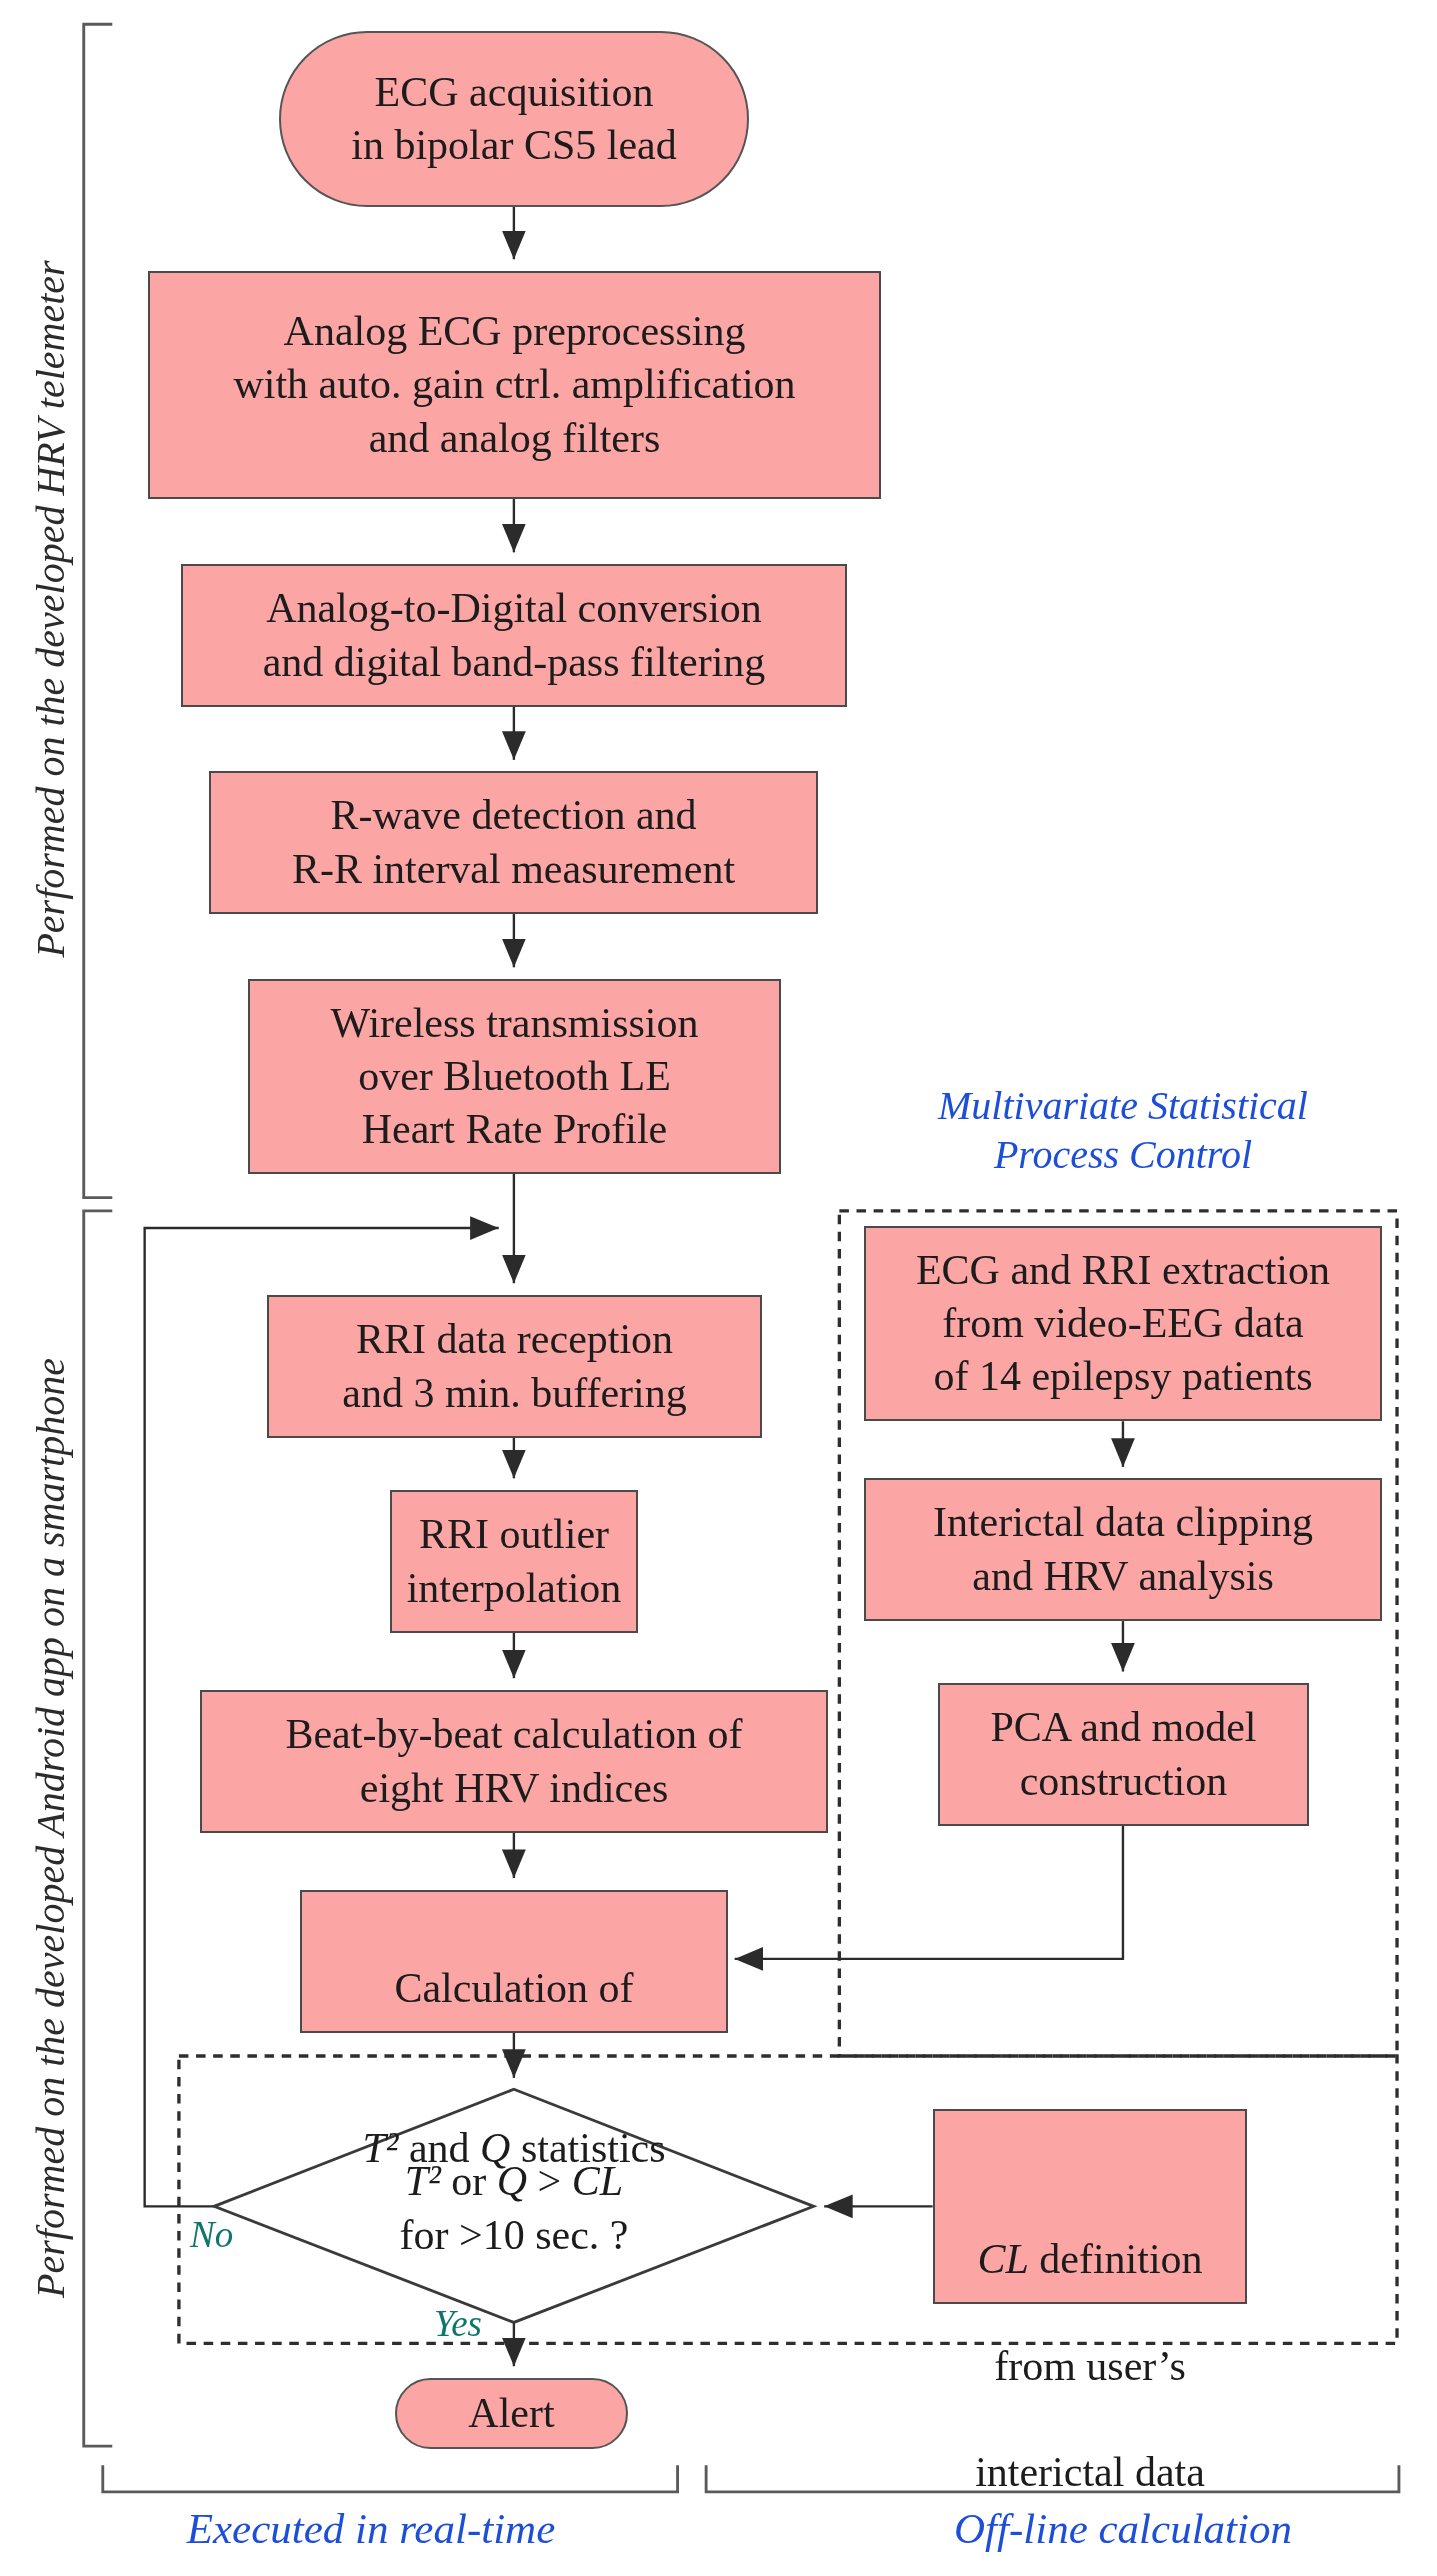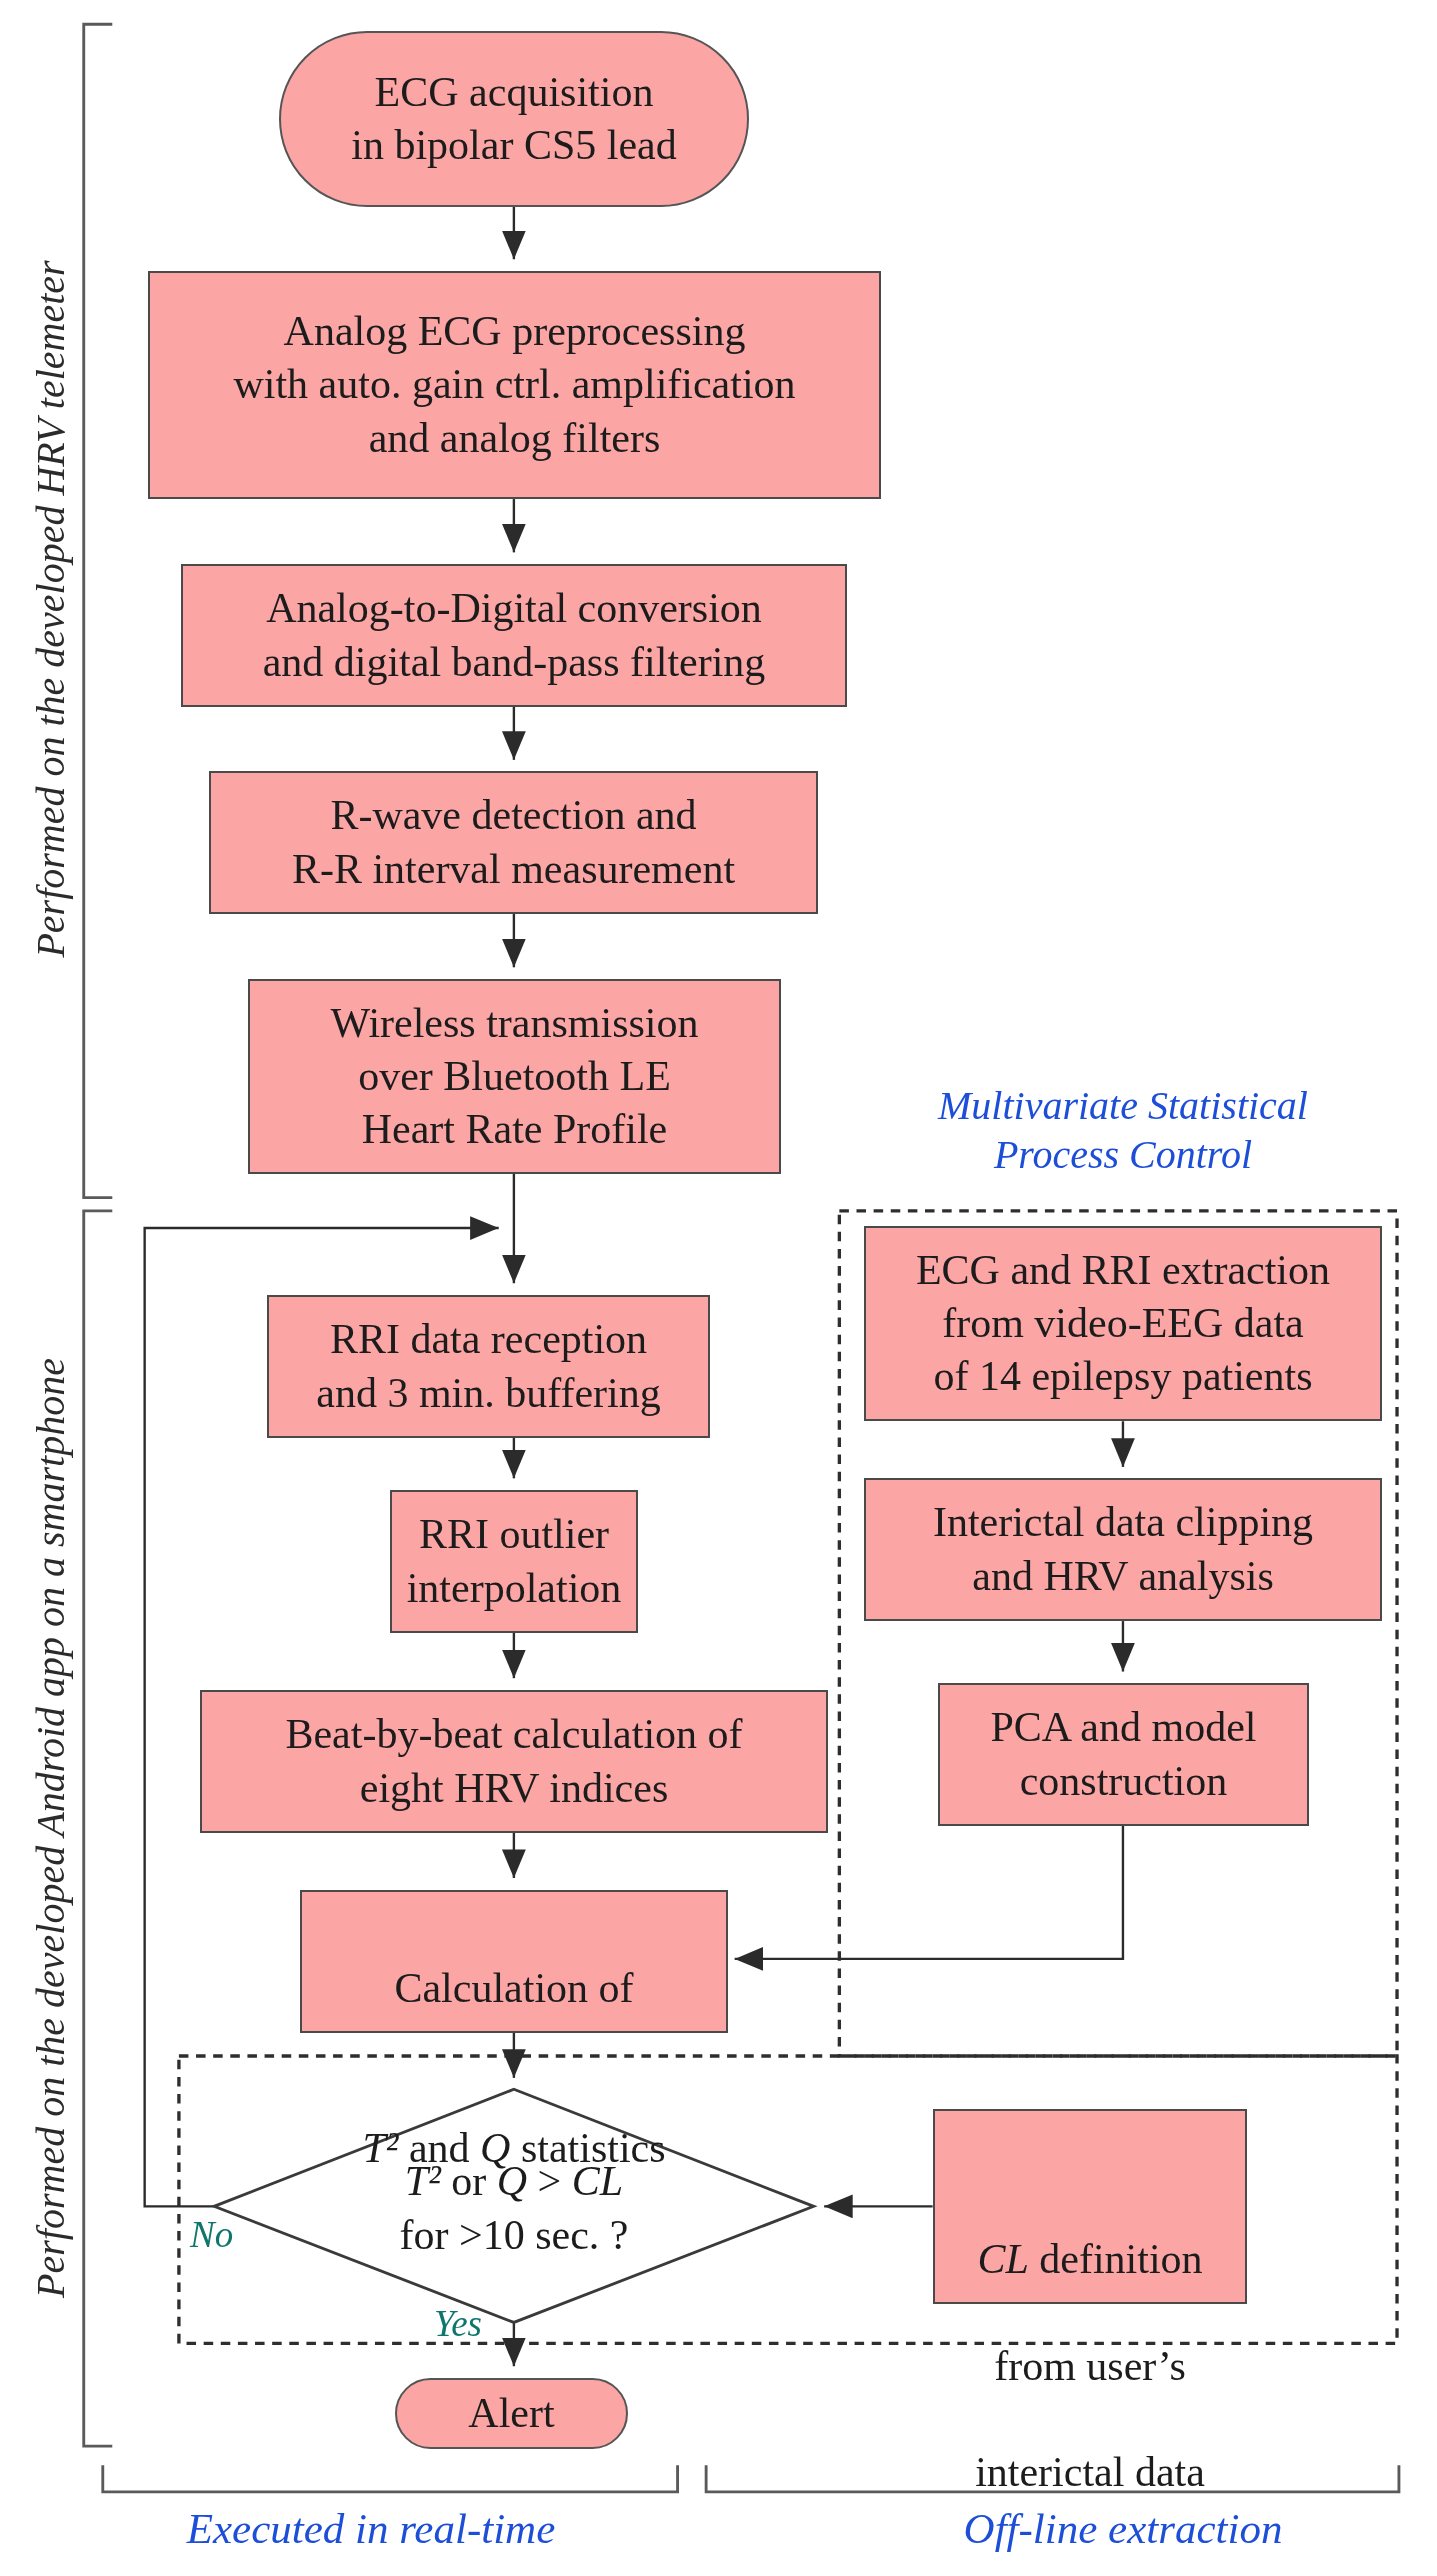--- a/index.html
+++ b/index.html
@@ -103,21 +103,21 @@
   <div class="node" style="left:181px;top:564px;width:666px;height:143px;">Analog-to-Digital conversion
 and digital band-pass filtering</div>
 
   <div class="node" style="left:209px;top:771px;width:609px;height:143px;">R-wave detection and
 R-R interval measurement</div>
 
   <div class="node" style="left:248px;top:979px;width:533px;height:195px;">Wireless transmission
 over Bluetooth LE
 Heart Rate Profile</div>
 
-  <div class="node" style="left:267px;top:1295px;width:443px;height:143px;">RRI data reception
+  <div class="node" style="left:267px;top:1295px;width:495px;height:143px;">RRI data reception
 and 3 min. buffering</div>
 
   <div class="node" style="left:200px;top:1690px;width:628px;height:143px;">Beat-by-beat calculation of
 eight HRV indices</div>
 
   <div class="node" style="left:390px;top:1490px;width:248px;height:143px;">RRI outlier
 interpolation</div>
 
   <div class="node" style="left:300px;top:1890px;width:428px;height:143px;display:block;padding-top:17px;">
     <div>Calculation of</div>
@@ -153,16 +153,16 @@
 
   <div class="node" style="left:933px;top:2109px;width:314px;height:195px;display:block;padding-top:15.2px;">
     <div>
       <span class="it">CL</span><span> definition</span>
     </div>
     <div>from user’s</div>
     <div>interictal data</div>
   </div>
 
   <div class="label-italic" style="left:133px;top:2504px;width:476px;font-size:43px;">Executed in real-time</div>
-  <div class="label-italic" style="left:885px;top:2504px;width:476px;font-size:43px;">Off-line extraction</div>
+  <div class="label-italic" style="left:885px;top:2504px;width:476px;font-size:43px;">Off-line calculation</div>
 
 </div>
 
 
 </body></html>

